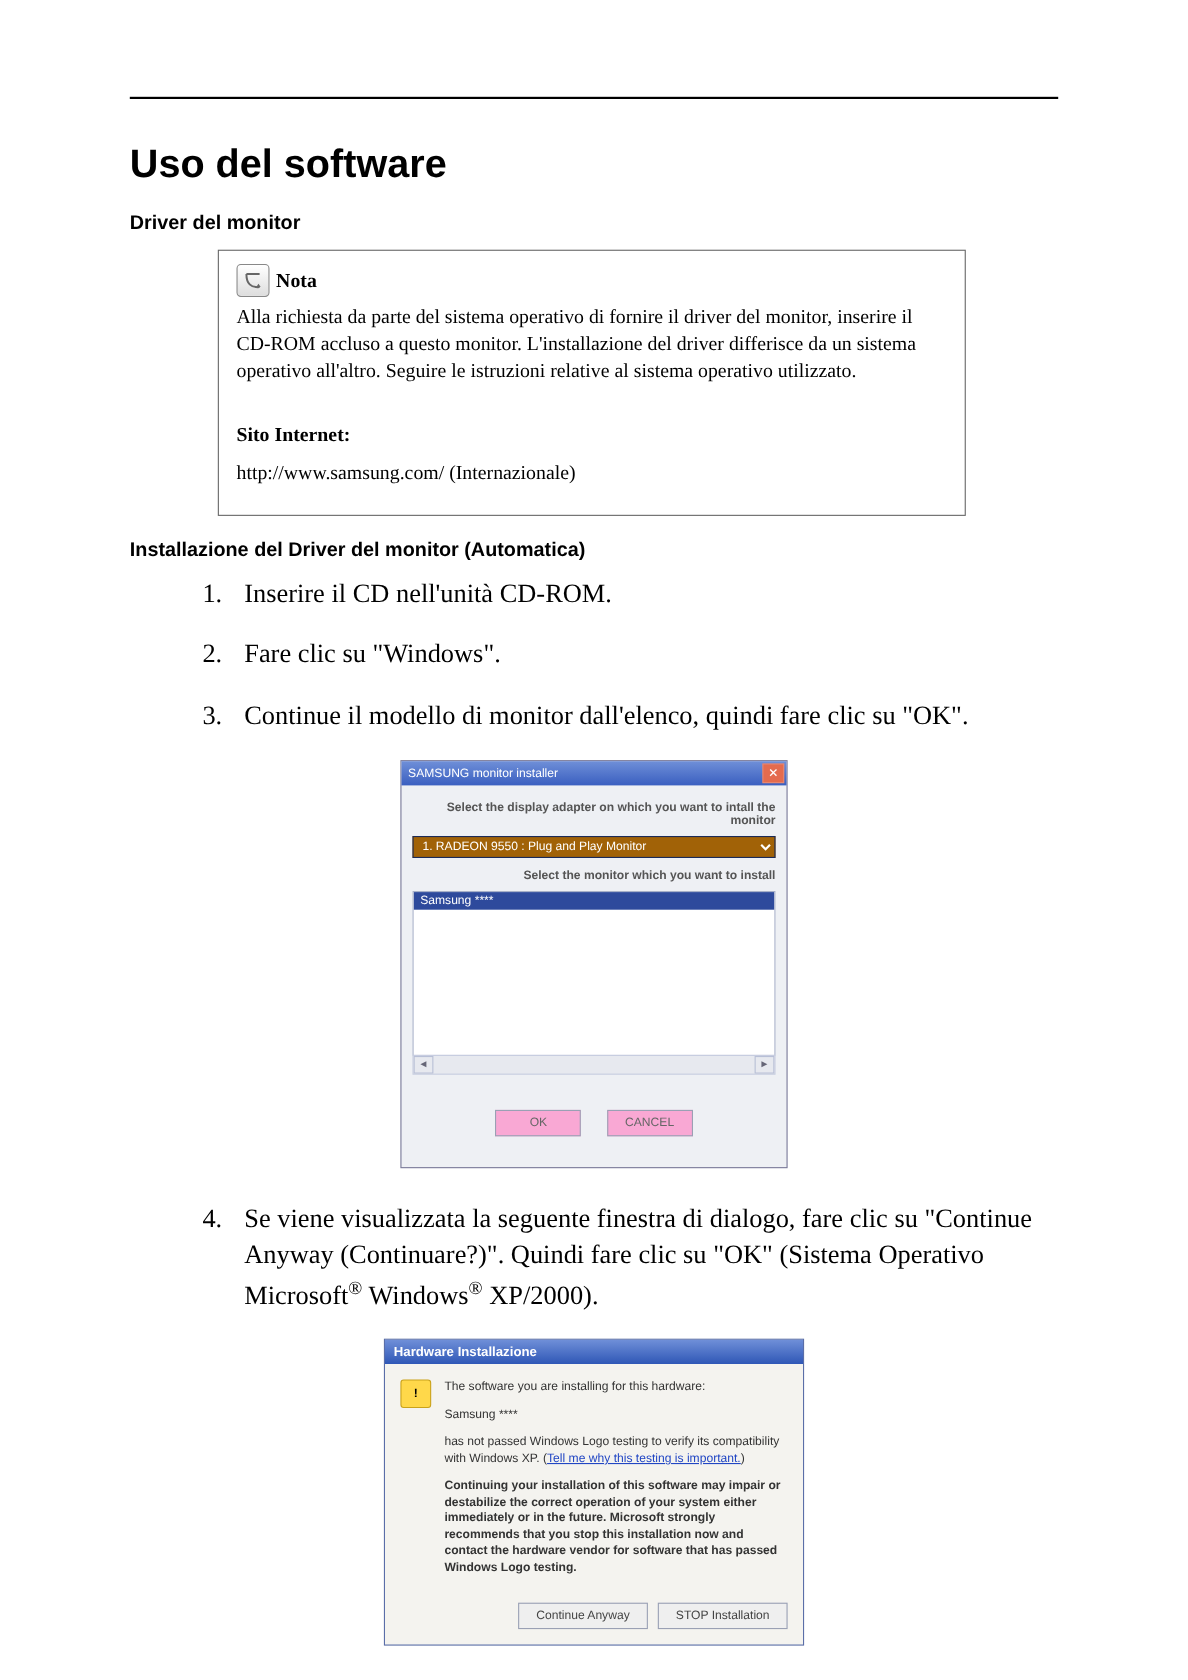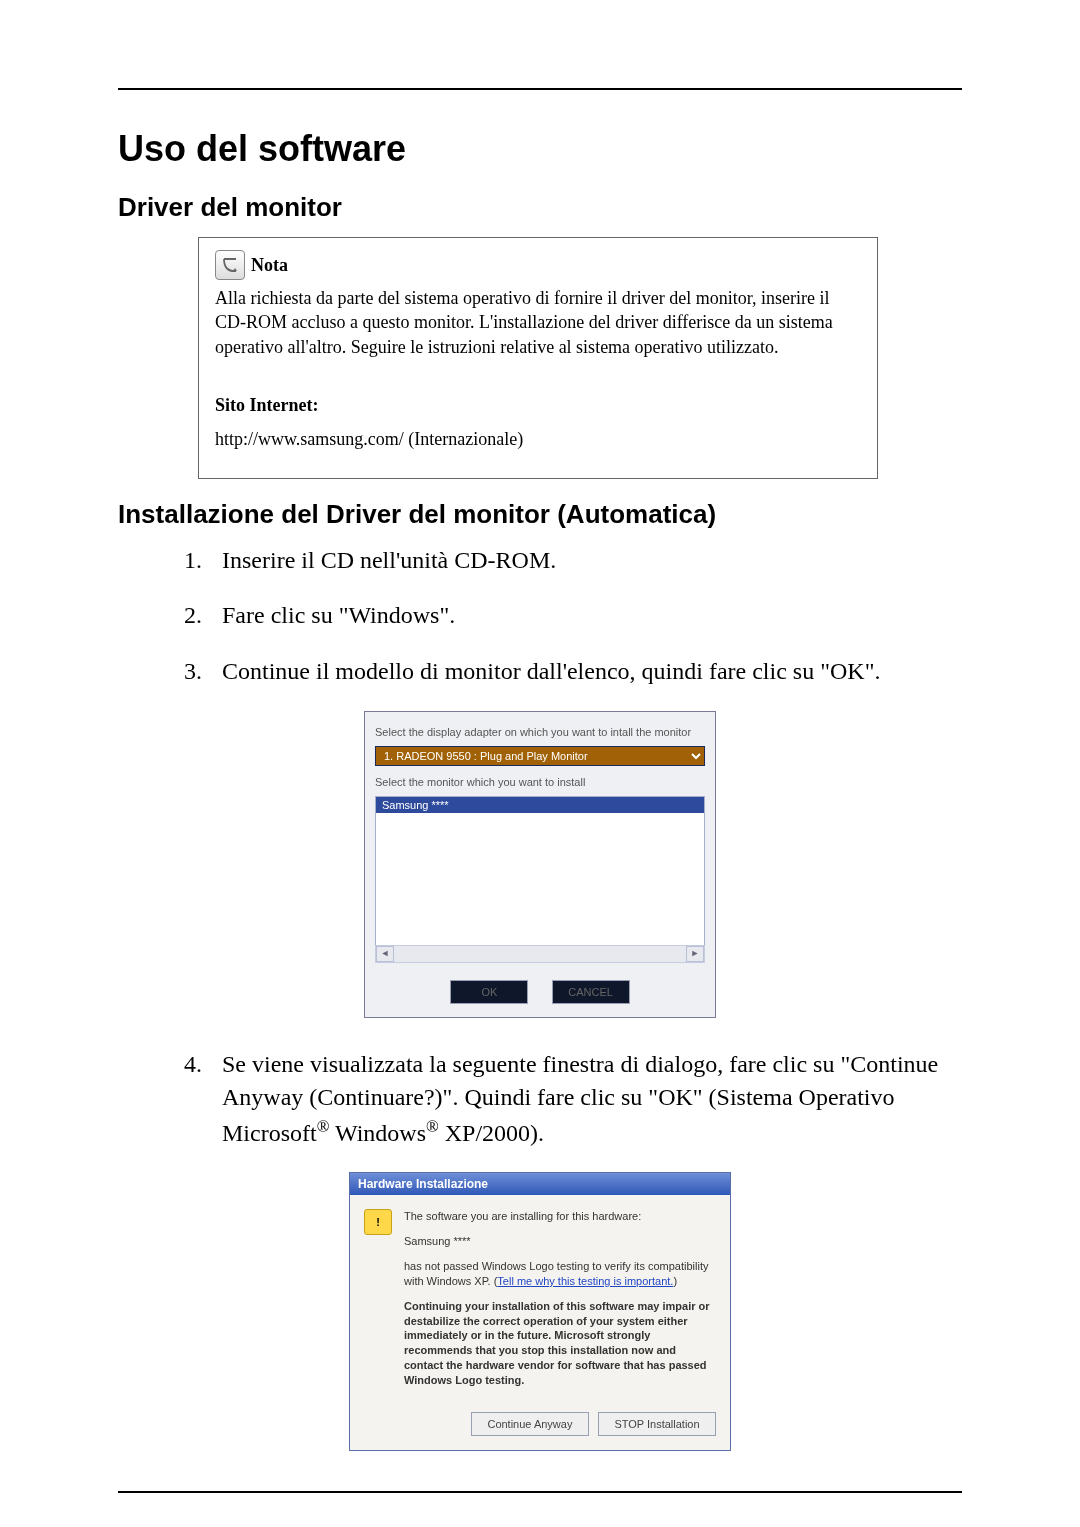--- a/index.html
+++ b/index.html
@@ -28,21 +28,21 @@
   }
   h1.title {
     font-family: Arial, Helvetica, sans-serif;
     font-weight: bold;
     font-size: 36px;
     margin: 38px 0 22px 0;
   }
   h2.section {
     font-family: Arial, Helvetica, sans-serif;
     font-weight: bold;
-    font-size: 26px;
+    font-size: 18px;
     margin: 20px 0 14px 0;
   }
   .note-box {
     margin-left: 80px;
     border: 1px solid #666;
     padding: 12px 16px 16px 16px;
     width: 680px;
     box-sizing: border-box;
     font-size: 18px;
     line-height: 1.35;
@@ -111,23 +111,24 @@
     height: 16px;
     background: #e46b4e;
     text-align: center;
     line-height: 16px;
     font-size: 11px;
     color: #fff;
     border: 1px solid #fff3;
   }
   .installer .body { padding: 10px 10px 12px 10px; }
   .installer .caption {
-    text-align: left;
+    text-align: right;
     margin: 4px 0 8px 0;
     color: #555;
+    font-weight: bold;
   }
   .installer select, .installer .listbox {
     width: 100%;
     box-sizing: border-box;
     font-size: 11px;
   }
   .installer select.adapter {
     background: #a16207;
     color: #fff;
     border: 1px solid #1a2a58;
@@ -170,23 +171,23 @@
   .installer .hscroll .track { flex:1; }
   .installer .btnrow {
     text-align: center;
     margin-top: 16px;
   }
   .installer .btn {
     display: inline-block;
     width: 76px;
     height: 22px;
     line-height: 22px;
-    background: #0f172a;
+    background: #f9a8d4;
     border: 1px solid #9aa0b4;
-    margin: 1px 10px;
+    margin: 16px 10px;
     font-size: 11px;
     color: #666;
   }
   
   .hwi {
     width: 380px;
     margin: 10px auto 0 auto;
     border: 1px solid #5a6ea8;
     background: #f4f3ef;
     font-family: Tahoma, Arial, sans-serif;
@@ -279,20 +280,24 @@
   <h2 class="section">Installazione del Driver del monitor (Automatica)</h2>
 
   <ol class="steps">
     <li>Inserire il CD nell'unità CD-ROM.</li>
     <li>Fare clic su "Windows".</li>
     <li>Continue il modello di monitor dall'elenco, quindi fare clic su "OK".</li>
   </ol>
 
   <div class="figure">
     <div class="installer">
+      <div class="titlebar">
+        <span class="ttxt">SAMSUNG monitor installer</span>
+        <span class="close">✕</span>
+      </div>
       <div class="body">
         <div class="caption">Select the display adapter on which you want to intall the monitor</div>
         <select class="adapter">
           <option>1. RADEON 9550 : Plug and Play Monitor</option>
         </select>
         <div class="caption" style="margin-top:10px;">Select the monitor which you want to install</div>
         <div class="listbox">
           <div class="sel">Samsung ****</div>
         </div>
         <div class="hscroll">

